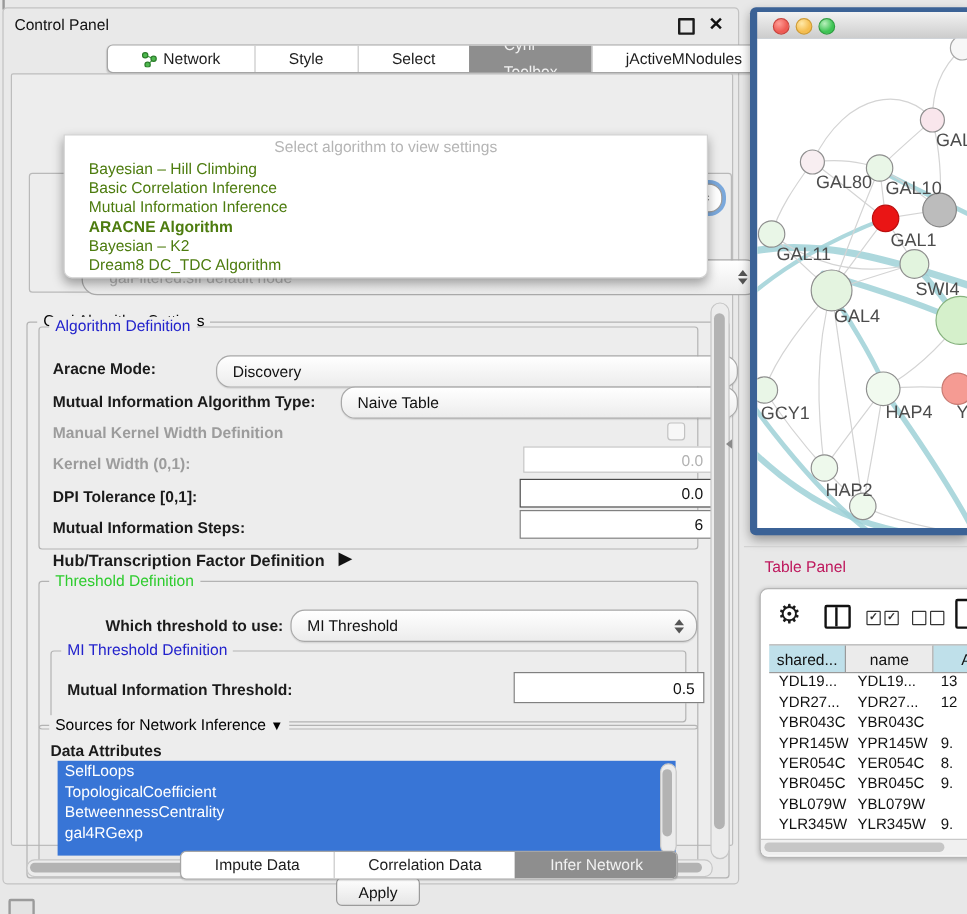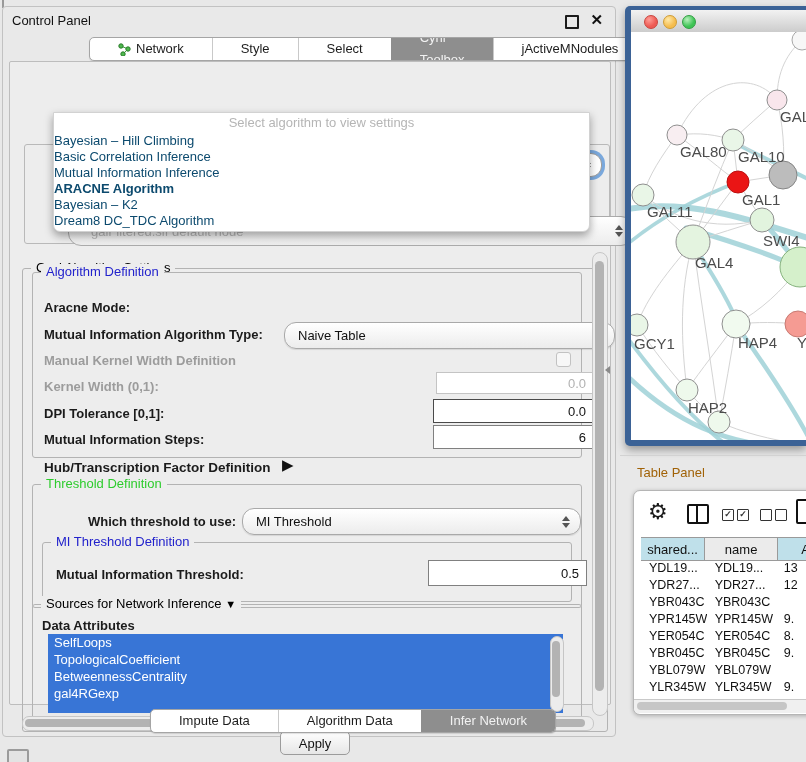--- a/index.html
+++ b/index.html
@@ -45,21 +45,21 @@
   #frag-group{left:14px;top:82px;width:584px;height:98px;border:1px solid #b9b9b9;border-radius:3px;}
   #frag-focus-combo{left:338px;top:91px;width:252px;height:22px;background:#fff;border:1px solid #9c9c9c;
     border-radius:11px;box-shadow:0 0 0 3px #7aa8dc;}
   #frag-combo{left:58px;top:154px;width:516px;height:28px;background:linear-gradient(#fff,#ececec);
     border:1px solid #ababab;border-radius:13px;display:flex;align-items:center;padding:0 26px 0 22px;
     font-size:13px;color:#b8b8b8;}
   
   #algo-overlay{left:43px;top:50px;width:535px;height:118px;background:#fff;
     border:1px solid #d2d2d2;border-radius:0 0 7px 7px;box-shadow:0 4px 9px rgba(0,0,0,.35);z-index:5;}
   #algo-placeholder{height:20px;line-height:20px;text-align:center;color:#b5b5b5;font-size:13px;}
-  .algo-item{height:16px;line-height:16px;font-size:13px;color:#0c4a6e;padding-left:0;white-space:nowrap;}
+  .algo-item{height:16px;line-height:16px;font-size:13px;color:#4d7c0f;padding-left:20px;white-space:nowrap;}
   .algo-item.bold{font-weight:bold;}
   
   .sb-track{position:absolute;background:#ececec;border:1px solid #c6c6c6;border-radius:7px;}
   .sb-thumb{position:absolute;background:#b3b3b3;border-radius:6px;}
   
   #attr-list{left:38px;top:572px;width:515px;height:79px;background:#3875d6;overflow:hidden;}
   .attr-item{height:17px;line-height:17px;color:#fff;font-size:13px;padding-left:6px;white-space:nowrap;}
   
   #apply-btn{left:270px;top:669px;width:68px;height:22px;background:linear-gradient(#fefefe,#e6e6e6);
     border:1px solid #9b9b9b;border-radius:5px;font-size:13px;color:#111;
@@ -69,21 +69,21 @@
     border-radius:5px 0 0 5px;box-shadow:0 4px 9px rgba(0,0,0,.35);}
   #net-titlebar{position:absolute;left:6px;top:4px;right:0;height:22px;
     background:linear-gradient(#f2f2f2,#cccccc);border-bottom:1px solid #8f8f8f;}
   .light{position:absolute;top:5px;width:12px;height:12px;border-radius:50%;}
   #light-red{left:13px;background:radial-gradient(circle at 35% 30%,#ff9d96,#ee5b54 60%);border:1px solid #c9443e;}
   #light-yellow{left:32px;background:radial-gradient(circle at 35% 30%,#ffe9a8,#f5bd4f 60%);border:1px solid #cf9c33;}
   #light-green{left:51px;background:radial-gradient(circle at 35% 30%,#b8f0bc,#3fc455 60%);border:1px solid #2f9e41;}
   #net-canvas{position:absolute;left:6px;top:26px;right:0;bottom:6px;background:#fff;overflow:hidden;}
   
   #table-panel-sep{left:620px;top:455px;width:186px;height:1px;background:#d2d2d2;}
-  #table-panel-title{left:637px;top:465px;font-size:13px;color:#a16207;}
+  #table-panel-title{left:637px;top:465px;font-size:13px;color:#be185d;}
   #table-window{left:633px;top:490px;width:200px;height:223px;background:#fff;
     border:1px solid #b5b5b5;border-radius:7px;box-shadow:0 1px 4px rgba(0,0,0,.25);overflow:hidden;}
   .tw-icon{position:absolute;color:#1a1a1a;}
   #icon-gear{left:14px;top:8px;font-size:22px;}
   #icon-colsplit{left:53px;top:13px;width:18px;height:16px;border:2px solid #111;border-radius:2px;}
   #icon-colsplit::after{content:"";position:absolute;left:7px;top:0;width:2px;height:16px;background:#111;}
   .mini-box{display:inline-block;width:10px;height:10px;border:1.5px solid #333;border-radius:1px;
     font-size:9px;line-height:9px;text-align:center;color:#333;font-weight:bold;margin-right:3px;vertical-align:top;}
   #icon-checked{left:88px;top:18px;}
   #icon-unchecked{left:126px;top:18px;}
@@ -160,20 +160,27 @@
 
     <div class="group" style="left:12px;top:206px;width:584px;height:462px;text-align:center;">
       <span class="legend">Cyni Algorithm Settings</span>
     </div>
 
     <div class="group" style="left:22px;top:210px;width:548px;height:184px;">
       <span class="legend blue">Algorithm Definition</span>
     </div>
 
     <div class="lbl" style="left:34px;top:238px;">Aracne Mode:</div>
+    <div class="combo" style="left:170px;top:234px;width:394px;height:25px;">
+      <span>Discovery</span>
+      <div class="spin">
+          <div class="tri-up"></div>
+          <div class="tri-down"></div>
+        </div>
+    </div>
 
     <div class="lbl" style="left:34px;top:265px;">Mutual Information Algorithm Type:</div>
     <div class="combo" style="left:274px;top:260px;width:290px;height:25px;">
       <span>Naive Table</span>
       <div class="spin">
           <div class="tri-up"></div>
           <div class="tri-down"></div>
         </div>
     </div>
 
@@ -244,21 +251,21 @@
           <div class="algo-item">Mutual Information Inference</div>
           <div class="algo-item bold">ARACNE Algorithm</div>
           <div class="algo-item">Bayesian – K2</div>
           <div class="algo-item">Dream8 DC_TDC Algorithm</div>
         </div>
     </div>
   </div>
 
   <div id="cp-bottom-tabs" class="abs seg" style="left:147px;top:702px;">
       <div class="seg-item">Impute Data</div>
-      <div class="seg-item">Algorithm Data</div>
+      <div class="seg-item">Correlation Data</div>
       <div class="seg-item selected">Infer Network</div>
     </div>
 </div>
 
 <div id="divider-arrow" class="abs"></div>
 
 <div id="net-window" class="abs">
   <div id="net-titlebar">
     <div id="light-red" class="light"></div>
     <div id="light-yellow" class="light"></div>

